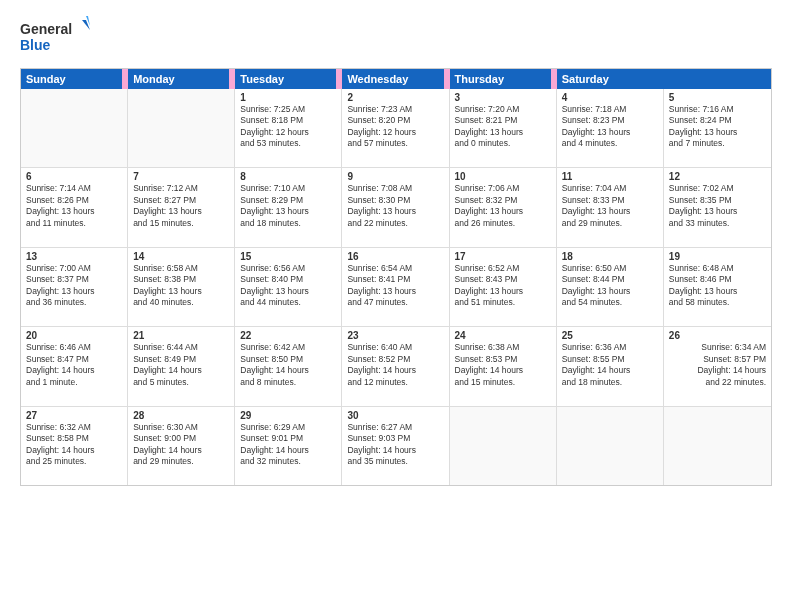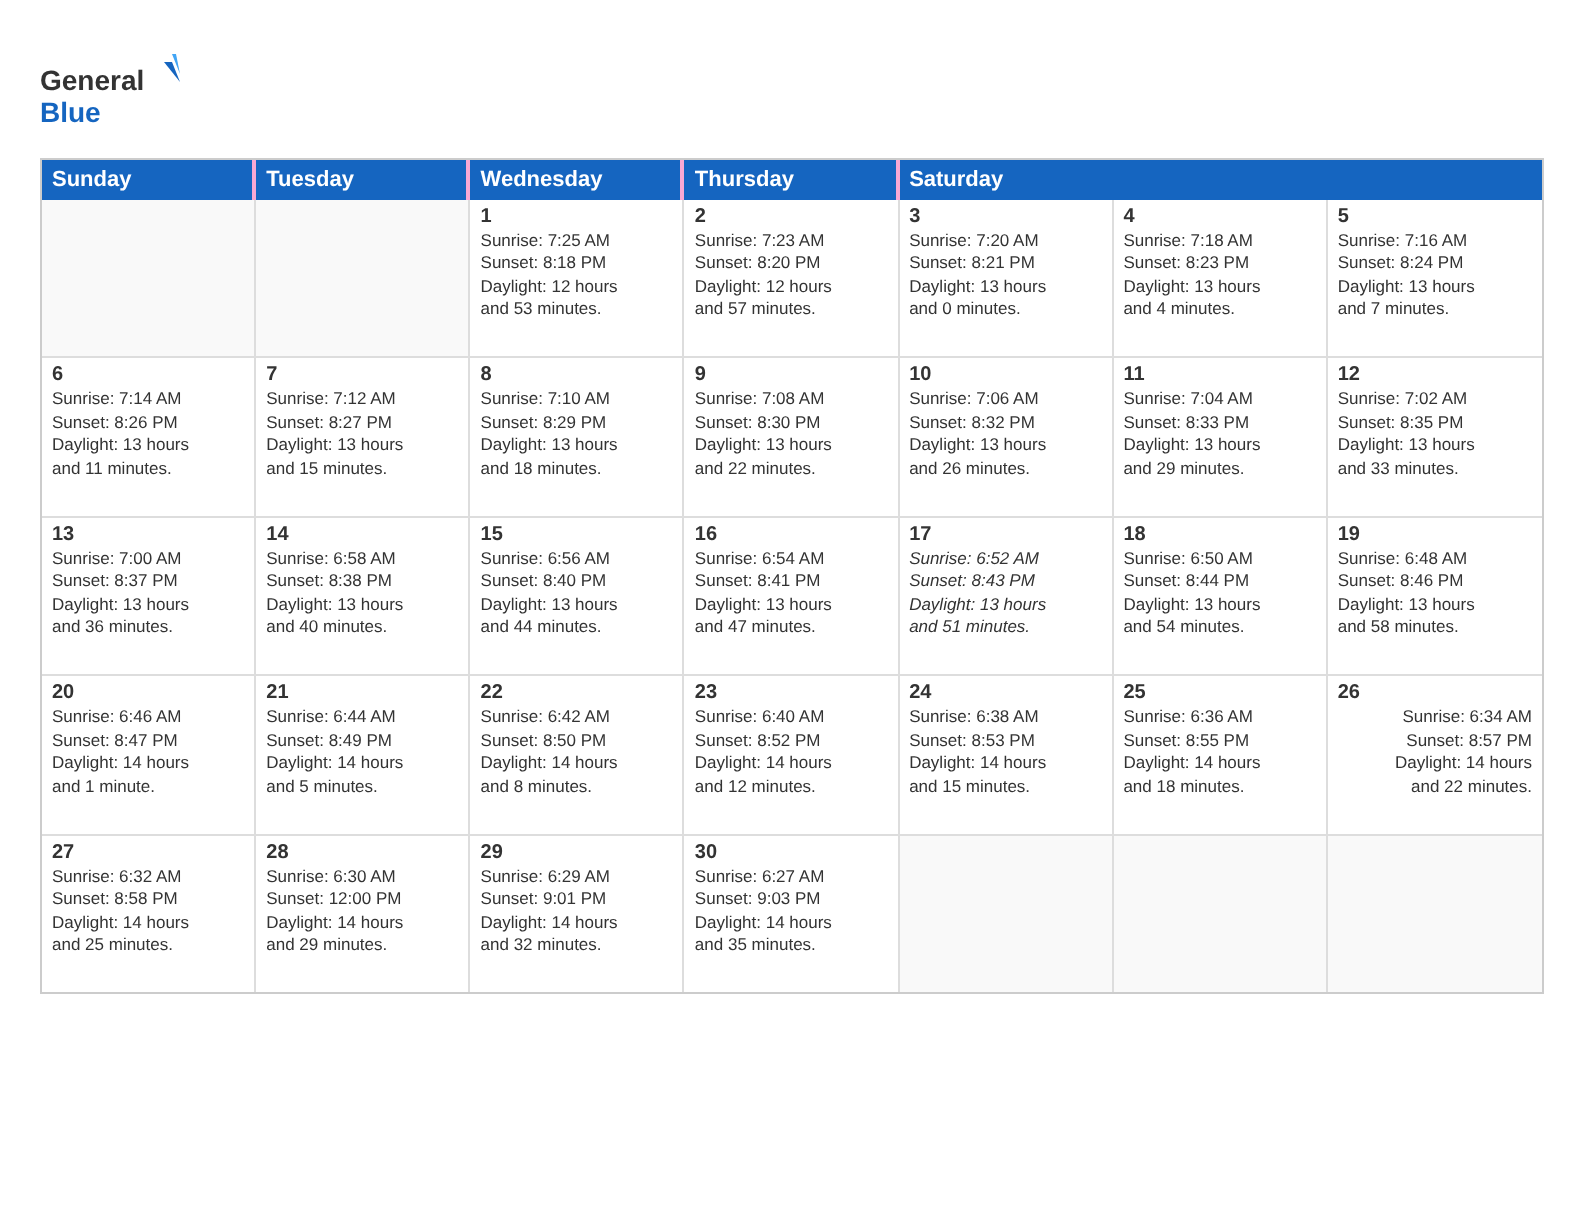--- a/index.html
+++ b/index.html
@@ -9,21 +9,20 @@
       width: 792px;
       height: 612px;
       overflow: hidden;
     }
     .page {
       width: 792px;
       height: 496px;
       padding: 16px 20px 10px 20px;
       display: flex;
       flex-direction: column;
-      margin-top: 11px;
     }
     .header {
       display: flex;
       justify-content: space-between;
       align-items: flex-start;
       margin-bottom: 10px;
     }
     .logo {
       display: flex;
       align-items: center;
@@ -50,21 +49,21 @@
     .cal-header-row {
       display: grid;
       grid-template-columns: repeat(7, 1fr);
       background: #1565c0;
     }
     .cal-header-cell {
       color: #fff;
       font-size: 11px;
       font-weight: bold;
       padding: 4px 5px;
-      border-right: 2px solid #f9a8d4;
+      border-right: 6px solid #f9a8d4;
     }
     .cal-header-cell:last-child { border-right: none; }
     .cal-body {
       flex: 1;
       display: flex;
       flex-direction: column;
     }
     .cal-row {
       display: grid;
       grid-template-columns: repeat(7, 1fr);
@@ -109,20 +108,21 @@
 </div>
     <div class="title-block">
       <div class="main-title"></div>
       <div class="subtitle"></div>
     </div>
   </div>
 
   <div class="calendar">
     <div class="cal-header-row">
     <div class="cal-header-cell">Sunday</div>
+        <div class="cal-header-cell">Monday</div>
         <div class="cal-header-cell">Tuesday</div>
         <div class="cal-header-cell">Wednesday</div>
         <div class="cal-header-cell">Thursday</div>
         <div class="cal-header-cell">Saturday</div>
       </div>
     <div class="cal-body">
     <div class="cal-row">
           <div class="cal-cell empty"></div>
           <div class="cal-cell empty"></div>
           <div class="cal-cell">
@@ -236,21 +236,21 @@
           </div>
           <div class="cal-cell">
             <div class="day-num">16</div>
             <div class="day-info" style="white-space: pre-line;">Sunrise: 6:54 AM
 Sunset: 8:41 PM
 Daylight: 13 hours
 and 47 minutes.</div>
           </div>
           <div class="cal-cell">
             <div class="day-num">17</div>
-            <div class="day-info" style="white-space: pre-line; font-style: italic;">Sunrise: 6:52 AM
+            <div class="day-info" style="white-space: pre-line;">Sunrise: 6:52 AM
 Sunset: 8:43 PM
 Daylight: 13 hours
 and 51 minutes.</div>
           </div>
           <div class="cal-cell">
             <div class="day-num">18</div>
             <div class="day-info" style="white-space: pre-line;">Sunrise: 6:50 AM
 Sunset: 8:44 PM
 Daylight: 13 hours
 and 54 minutes.</div>
@@ -318,21 +318,21 @@
           <div class="cal-cell">
             <div class="day-num">27</div>
             <div class="day-info" style="white-space: pre-line;">Sunrise: 6:32 AM
 Sunset: 8:58 PM
 Daylight: 14 hours
 and 25 minutes.</div>
           </div>
           <div class="cal-cell">
             <div class="day-num">28</div>
             <div class="day-info" style="white-space: pre-line;">Sunrise: 6:30 AM
-Sunset: 12:00 PM
+Sunset: 9:00 PM
 Daylight: 14 hours
 and 29 minutes.</div>
           </div>
           <div class="cal-cell">
             <div class="day-num">29</div>
             <div class="day-info" style="white-space: pre-line;">Sunrise: 6:29 AM
 Sunset: 9:01 PM
 Daylight: 14 hours
 and 32 minutes.</div>
           </div>

